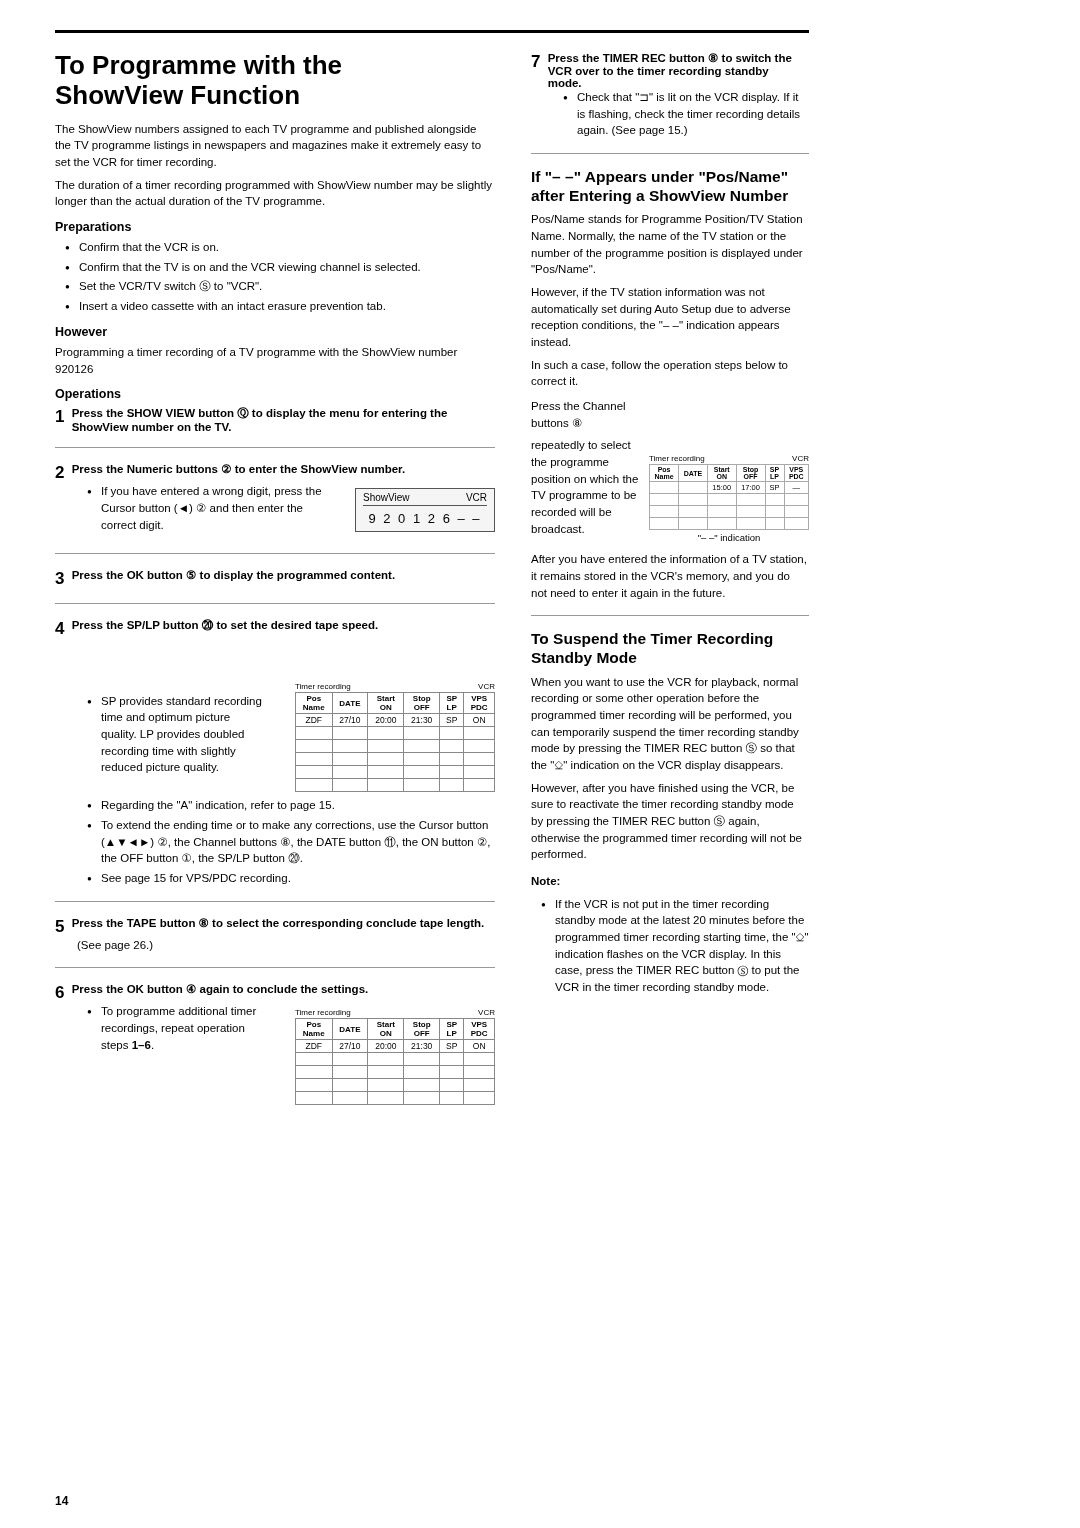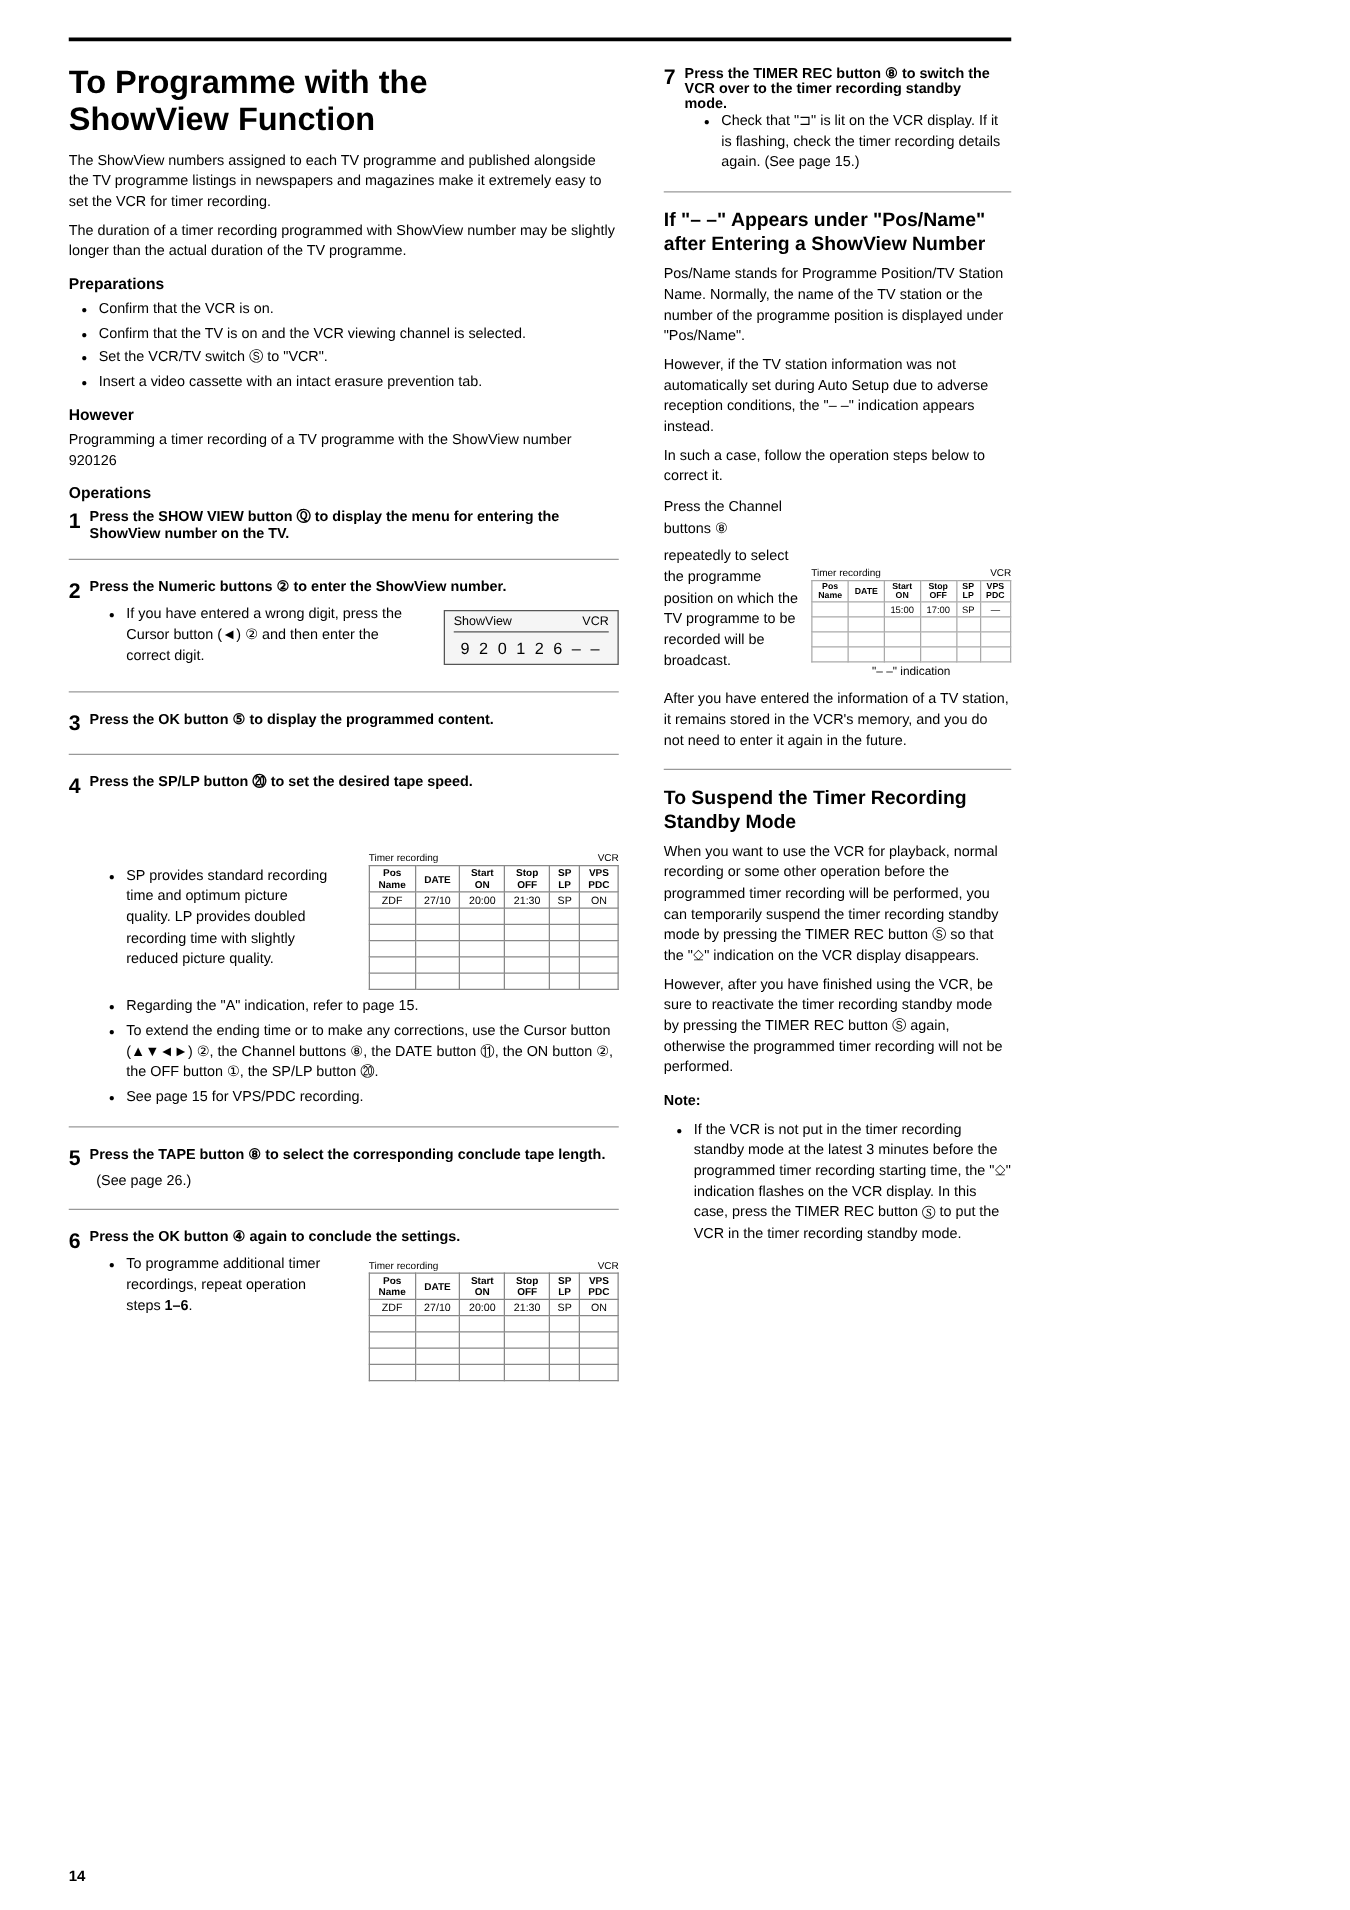--- a/index.html
+++ b/index.html
@@ -459,21 +459,21 @@
       <div class="divider-h"></div>
 
       <h2>To Suspend the Timer Recording Standby Mode</h2>
 
       <p>When you want to use the VCR for playback, normal recording or some other operation before the programmed timer recording will be performed, you can temporarily suspend the timer recording standby mode by pressing the TIMER REC button Ⓢ so that the "⎐" indication on the VCR display disappears.</p>
       <p>However, after you have finished using the VCR, be sure to reactivate the timer recording standby mode by pressing the TIMER REC button Ⓢ again, otherwise the programmed timer recording will not be performed.</p>
 
       <div class="note-box">
         <p><b>Note:</b></p>
         <ul>
-          <li>If the VCR is not put in the timer recording standby mode at the latest 3 minutes before the programmed timer recording starting time, the "⎐" indication flashes on the VCR display. In this case, press the TIMER REC button Ⓢ to put the VCR in the timer recording standby mode.</li>
+          <li>If the VCR is not put in the timer recording standby mode at the latest 20 minutes before the programmed timer recording starting time, the "⎐" indication flashes on the VCR display. In this case, press the TIMER REC button Ⓢ to put the VCR in the timer recording standby mode.</li>
         </ul>
       </div>
 
     </div>
 
   </div>
 
   <div class="page-num">14</div>
 </div>
 

